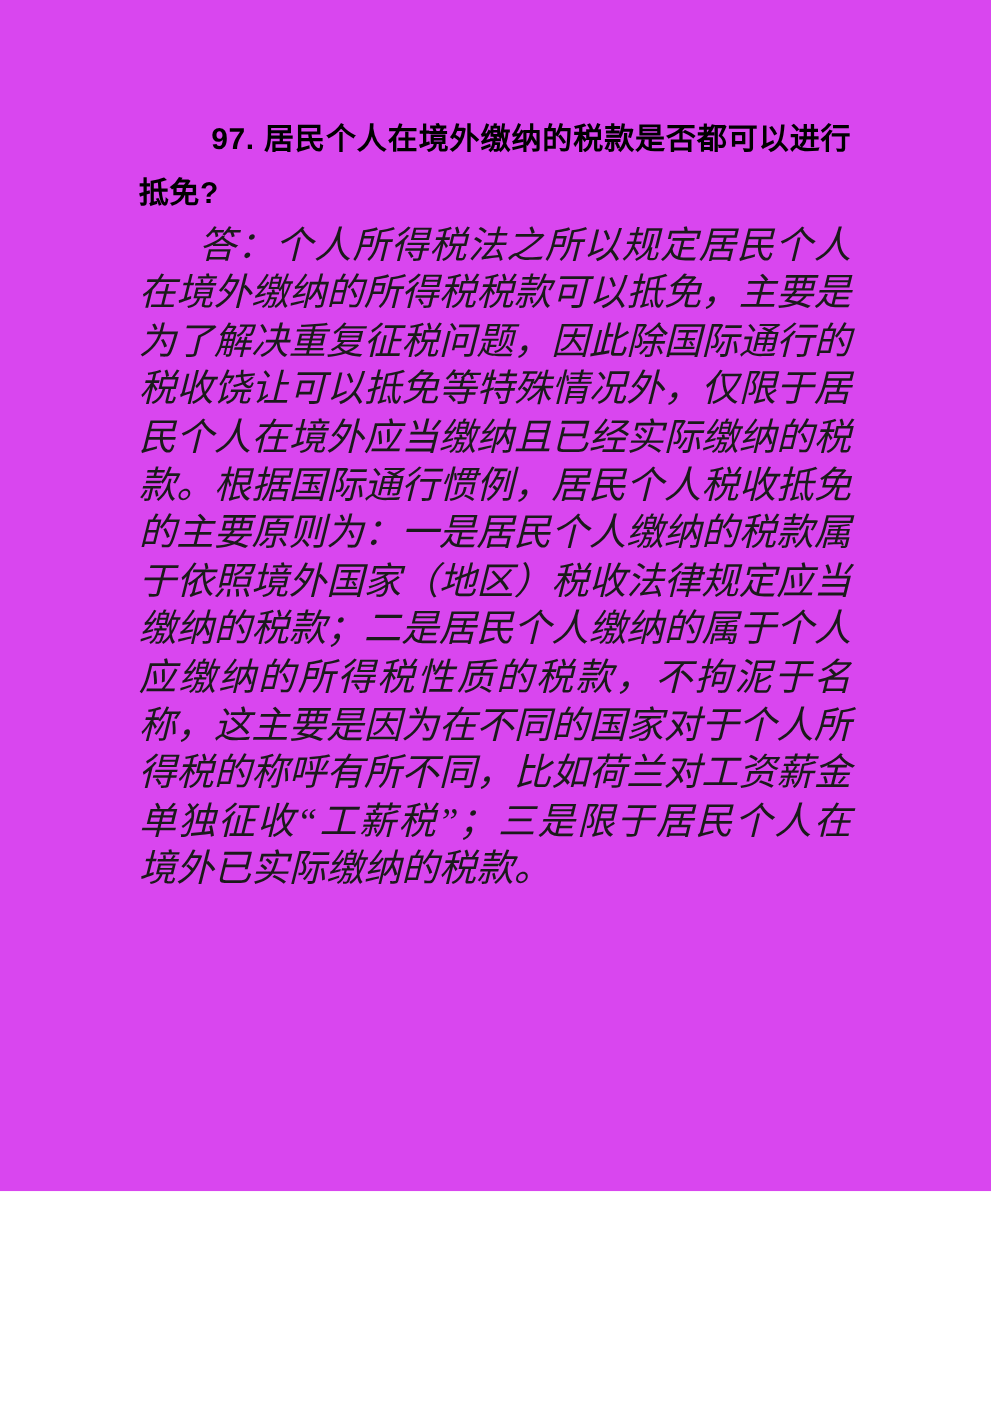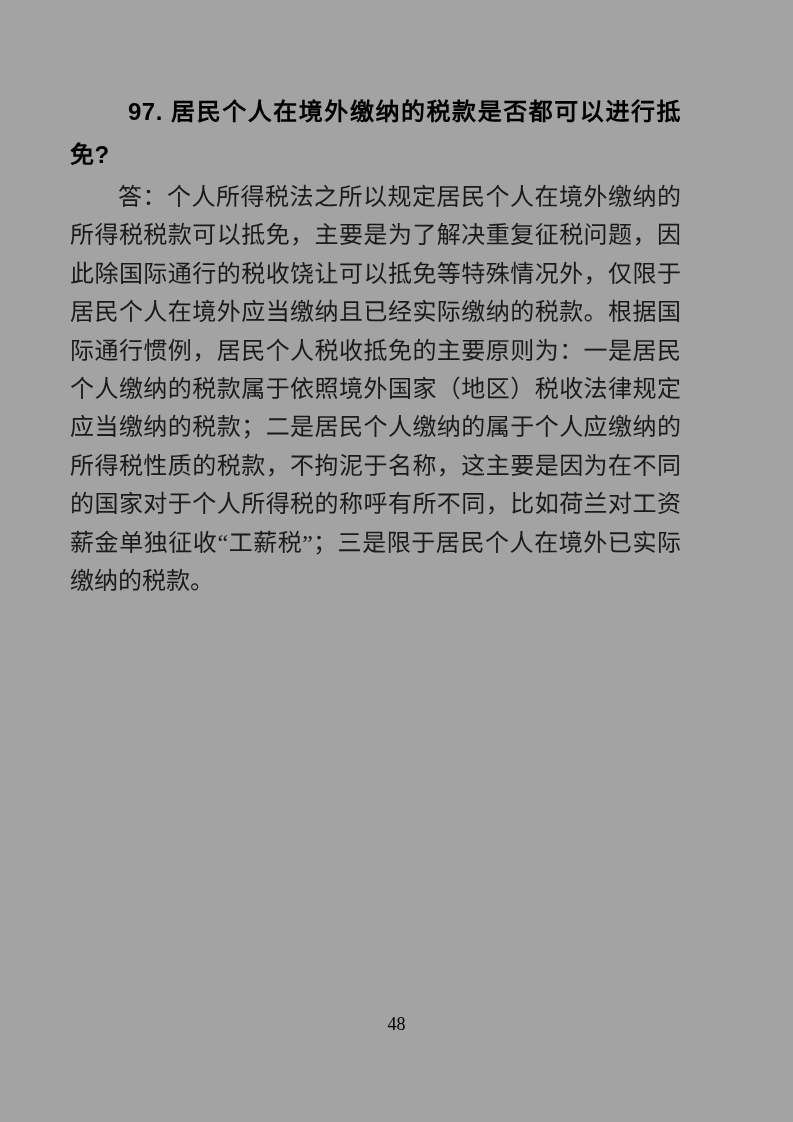--- a/index.html
+++ b/index.html
@@ -3,48 +3,49 @@
 <meta charset="utf-8">
 <style>
   html, body {
     margin: 0;
     padding: 0;
     background: #ffffff;
   }
   .page {
     position: relative;
     width: 793px;
-    height: 1122px;
-    background: #a3a3a3;
+    height: 953px;
+    background: #d946ef;
     box-sizing: border-box;
-    padding: 90px 112px 0 70px;
+    padding: 90px 112px 0 111px;
     overflow: hidden;
     color: #000000;
   }
   .heading {
     margin: 0 0 2px 0;
     font-family: "Liberation Sans", sans-serif;
     font-weight: bold;
     font-size: 24px;
     line-height: 43px;
     text-align: justify;
     text-justify: inter-character;
     text-indent: 58px;
     letter-spacing: 0.5px;
     color: #000000;
   }
   .body-para {
     margin: 0;
     font-family: "Liberation Serif", serif;
-    font-size: 24px;
+    font-size: 30px;
     line-height: 38.4px;
     text-align: justify;
     text-justify: inter-character;
     text-indent: 48px;
     color: #1a1a1a;
+    font-style: italic;
   }
   .page-number {
     position: absolute;
     left: 0;
     right: 0;
     top: 1014px;
     text-align: center;
     font-family: "Liberation Serif", serif;
     font-size: 18px;
     color: #000000;

